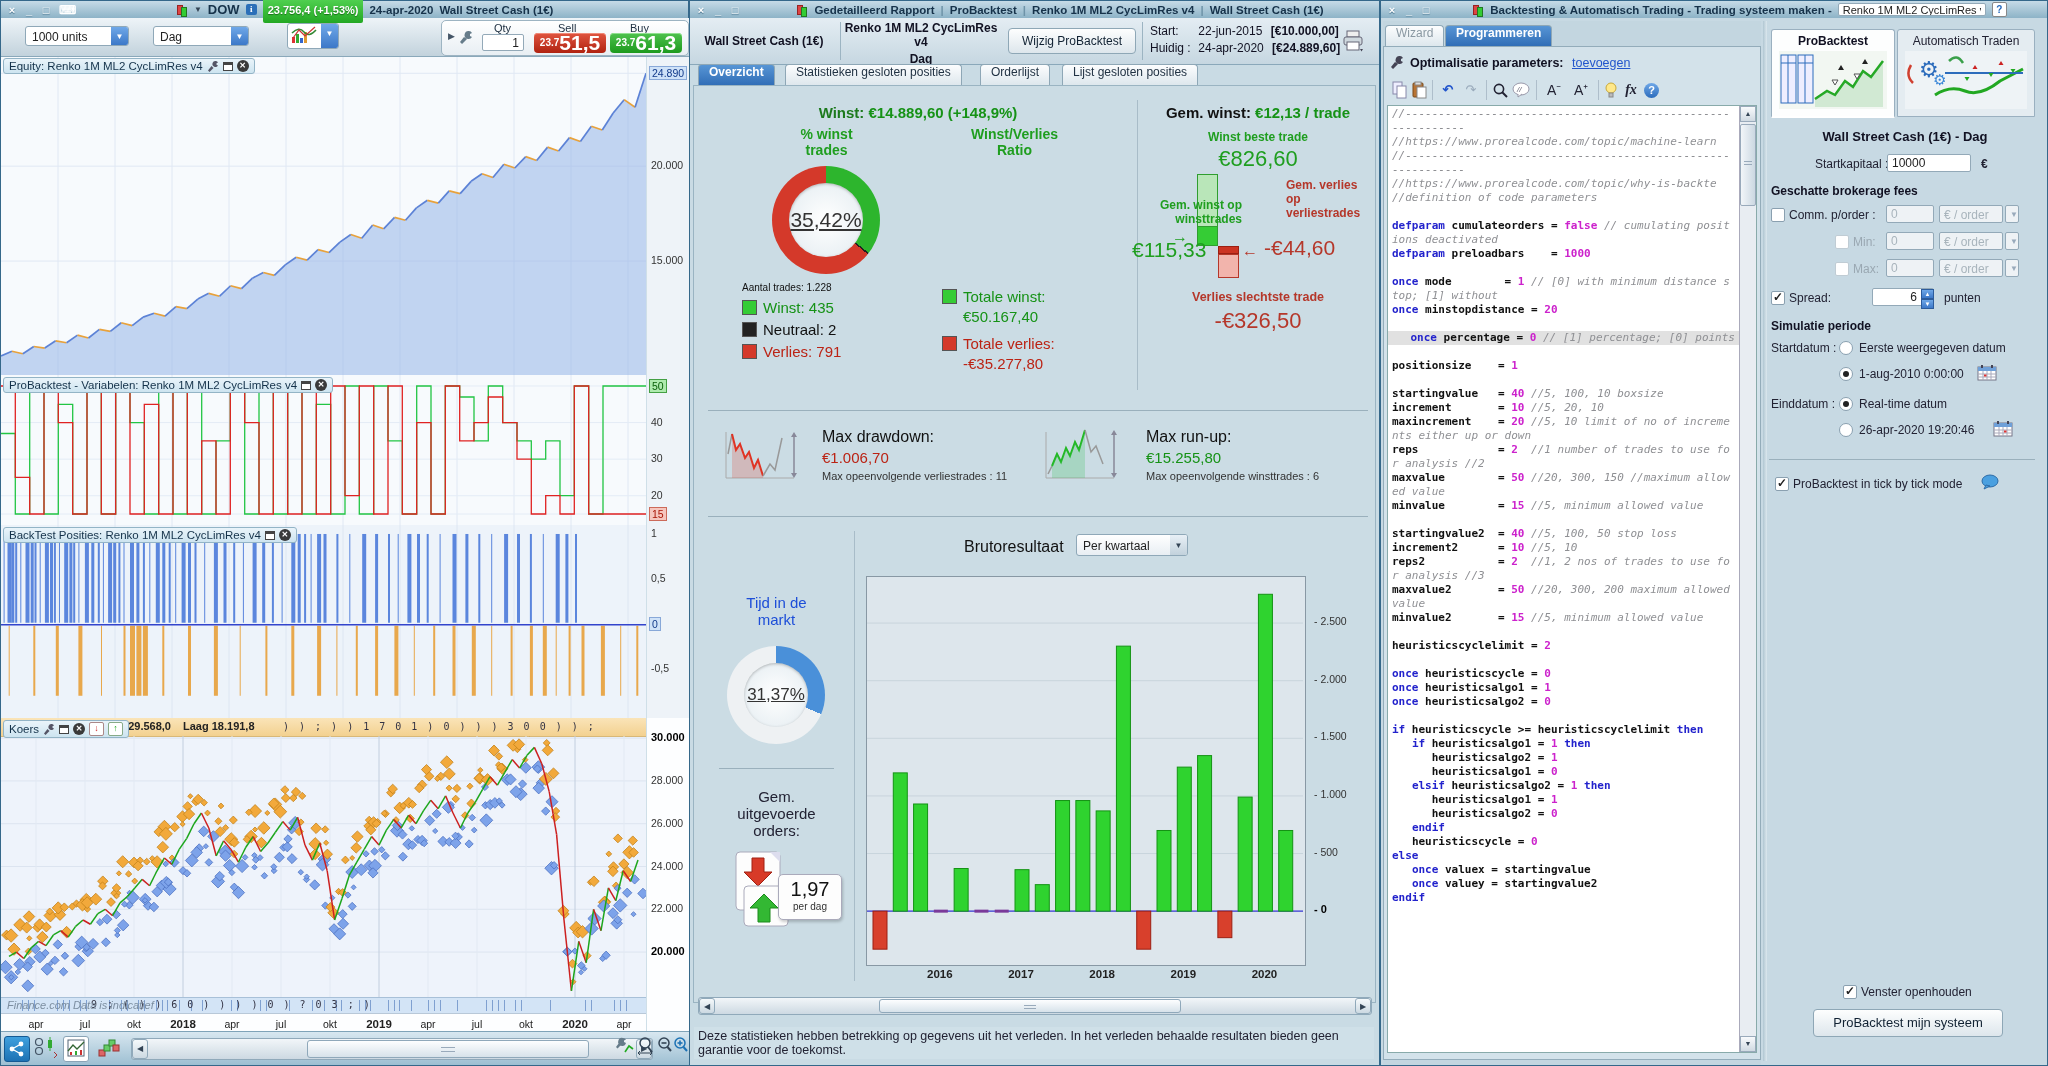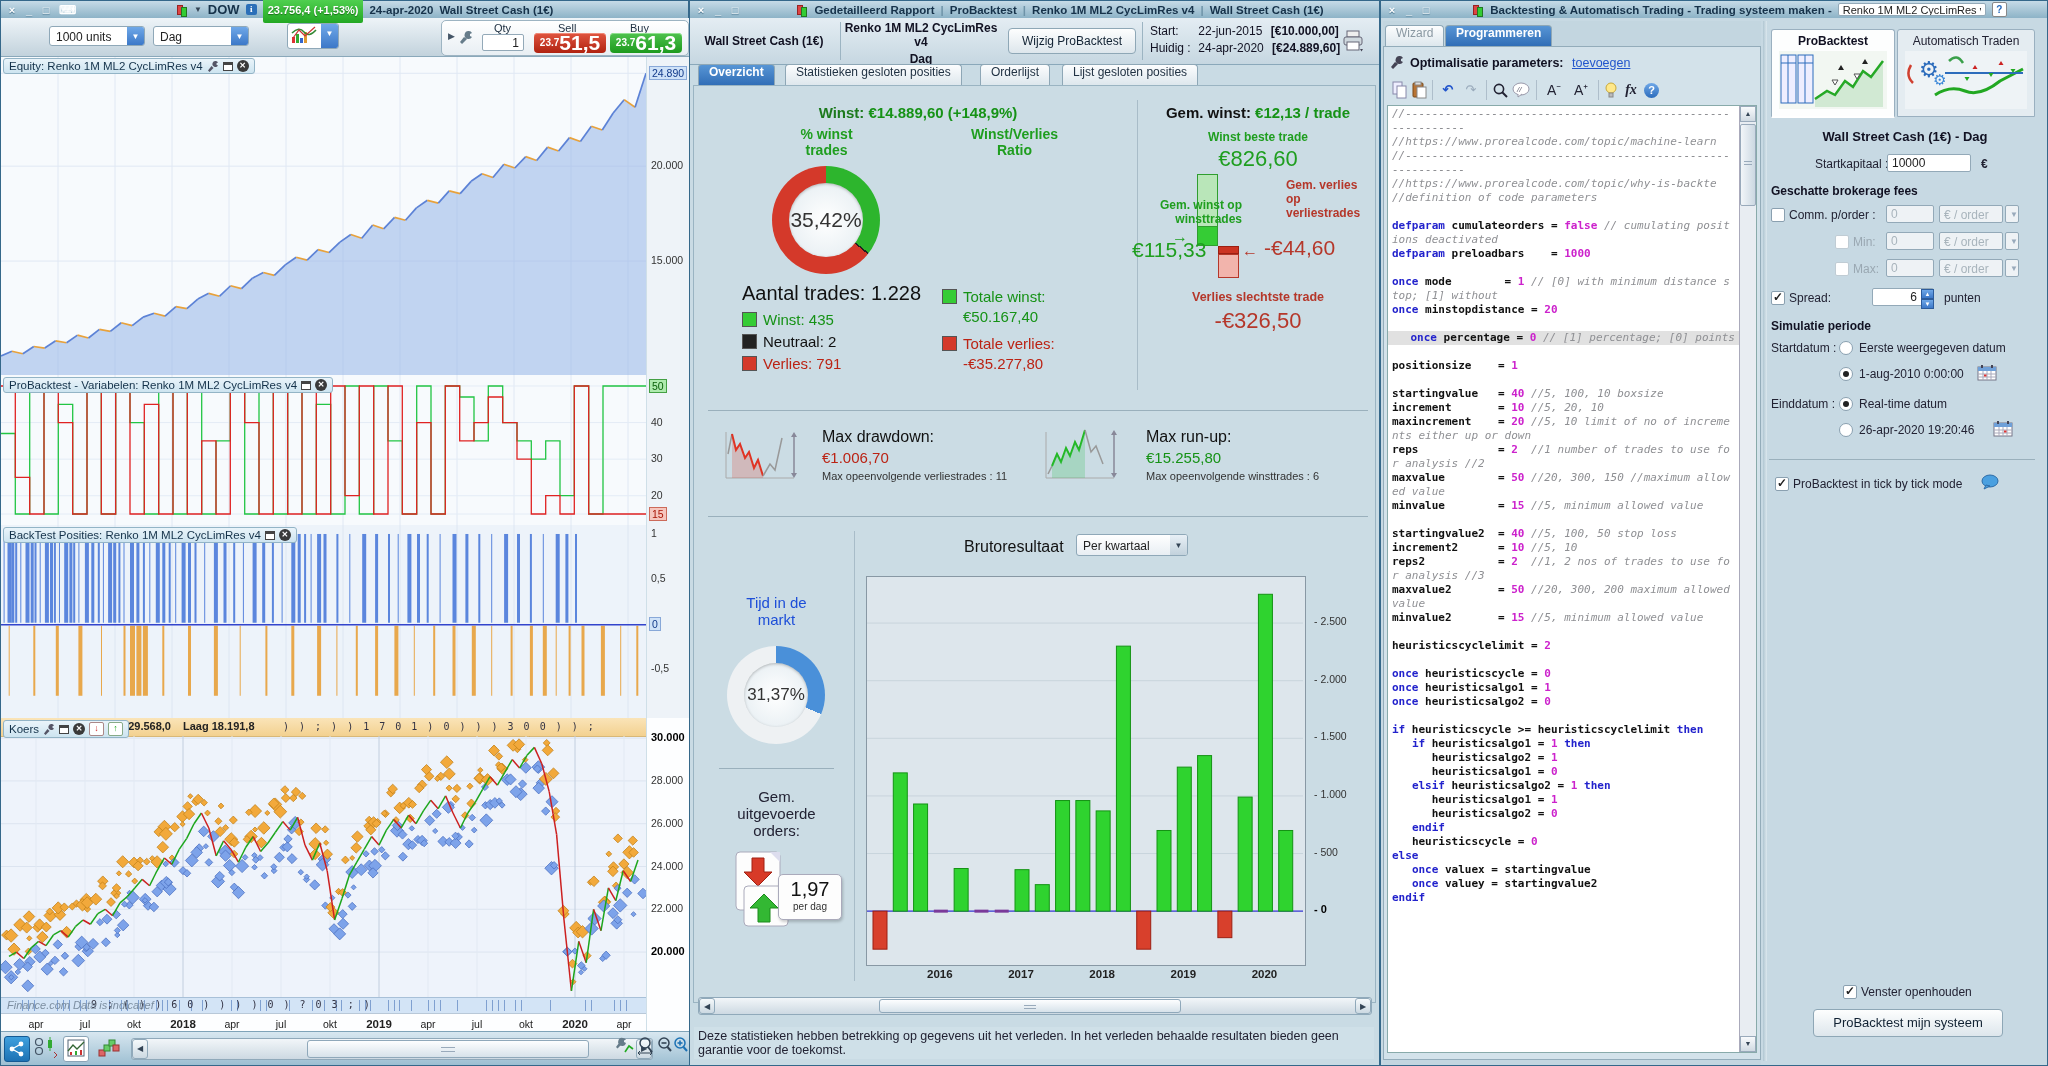--- a/index.html
+++ b/index.html
@@ -45,21 +45,21 @@
   .sarrow{position:absolute;width:14px;top:0;bottom:0;background:linear-gradient(#f5f9fb,#ccd9e2);border:1px solid #90a9ba;text-align:center;font-size:8px;line-height:18px;color:#345;border-radius:3px;}
   
   .hdr{position:absolute;top:17px;left:0;right:0;height:46px;background:linear-gradient(#e4edf3,#c6d7e1);border-bottom:1px solid #8aa8ba;}
   .hsep{position:absolute;top:4px;bottom:4px;width:1px;background:#9cb4c2;}
   .btn{background:linear-gradient(#fdfefe,#dde6ec);border:1px solid #8ea7b6;border-radius:4px;font:12px "Liberation Sans",sans-serif;color:#123;text-align:center;cursor:pointer;}
   .tab{position:absolute;top:0;height:21px;line-height:21px;padding:0 10px;font:12px "Liberation Sans",sans-serif;color:#234;background:linear-gradient(#fcfdfe,#dce6ec);border:1px solid #8ea7b6;border-bottom:none;border-radius:4px 4px 0 0;cursor:pointer;}
   .tab.act{background:linear-gradient(#5795d5,#2f6cb5);color:#fff;font-weight:bold;}
   .gtxt{color:#169216;}
   .rtxt{color:#bb2314;}
   .donut{position:absolute;border-radius:50%;}
-  .donut .hole{position:absolute;left:17px;top:17px;right:17px;bottom:17px;border-radius:50%;background:radial-gradient(#ffffff,#e2ebf0);box-shadow:inset 0 1px 3px rgba(0,0,0,0.25);display:flex;align-items:center;justify-content:center;font:21px "Liberation Sans",sans-serif;color:#333;}
+  .donut .hole{position:absolute;left:17px;top:17px;right:17px;bottom:17px;border-radius:50%;background:radial-gradient(#ffffff,#e2ebf0);box-shadow:inset 0 1px 3px rgba(0,0,0,0.25);display:flex;align-items:center;justify-content:center;font:21px "Liberation Sans",sans-serif;color:#333;text-decoration:underline;}
   .lsq{display:inline-block;width:13px;height:13px;border:1px solid #555;vertical-align:-2px;margin-right:6px;}
   .dd-sub{font:11px "Liberation Sans",sans-serif;color:#333;}
   
   .field{background:#fff;border:1px solid #93a9b8;border-radius:2px;font:12px "Liberation Sans",sans-serif;color:#222;box-sizing:border-box;padding:1px 4px;}
   .field.dis{background:#eef2f5;color:#a8b4bc;}
   .chk{position:absolute;width:12px;height:12px;background:#fff;border:1px solid #8aa0b0;border-radius:2px;font:bold 12px/10px "Liberation Sans",sans-serif;color:#222;text-align:center;}
   .chk.dis{border-color:#c0ccd4;}
   .radio{position:absolute;width:12px;height:12px;border-radius:7px;background:#fff;border:1px solid #8aa0b0;}
   .radio.on::after{content:"";position:absolute;left:3px;top:3px;width:6px;height:6px;border-radius:3px;background:#222;}
   .lbl{position:absolute;font:12px "Liberation Sans",sans-serif;color:#223;}
@@ -99,21 +99,21 @@
       <span style="font-size:13px;">DOW</span>
       <span class="info-ic">i</span>
       <span class="badge">23.756,4 (+1,53%)</span>
       <span>24-apr-2020</span>
       <span>Wall Street Cash (1€)</span>
     </span>
     <span style="width:30px;"></span>
   </div>
 
   <div class="ltoolbar">
-    <div class="sel" style="left:24px;top:8px;width:96px;margin-left:24px;"><span>1000 units</span><span class="da">▼</span></div>
+    <div class="sel" style="left:24px;top:8px;width:104px;"><span>1000 units</span><span class="da">▼</span></div>
     <div class="sel" style="left:152px;top:8px;width:96px;"><span>Dag</span><span class="da">▼</span></div>
     <div class="sel" style="left:286px;top:5px;width:52px;height:26px;">
       <svg width="26" height="20" style="margin-left:-3px;">
             <rect x="1" y="13" width="3" height="6" fill="#d33"></rect>
             <rect x="5" y="10" width="3" height="9" fill="#3a3"></rect>
             <rect x="9" y="14" width="3" height="5" fill="#36c"></rect>
             <rect x="13" y="8" width="3" height="11" fill="#d93"></rect>
             <path d="M1,9 Q8,2 13,8 T25,6" stroke="#383" fill="none" stroke-width="1.5"></path>
             <path d="M2,14 L8,6 L14,12 L24,3" stroke="#c33" fill="none" stroke-width="1.2"></path>
           </svg>
@@ -1075,21 +1075,21 @@
     </div>
 
     <div class="abs" style="left:70px;top:40px;width:125px;text-align:center;font:bold 14px 'Liberation Sans',sans-serif;color:#1f9e1f;white-space:pre-line;">% winst
 trades</div>
     <div class="donut" id="donut1" style="left: 78px; top: 80px; width: 108px; height: 108px; background: conic-gradient(rgb(45, 181, 45) 0%, rgb(45, 181, 45) 35.42%, rgb(34, 34, 34) 35.42%, rgb(34, 34, 34) 35.92%, rgb(212, 57, 42) 35.92%, rgb(212, 57, 42) 100%);">
       <div class="hole">
             <span>35,42%</span>
           </div>
     </div>
     <div class="abs" style="left:48px;top:196px;font:15px 'Liberation Sans',sans-serif;color:#111;">
-      <div style="font-size:20px;">Aantal trades: 1.228</div>
+      <div style="font-size:10px;">Aantal trades: 1.228</div>
       <div style="margin-top:6px;"><span class="lsq" style="background:#35cc35;"></span><span class="gtxt">Winst: 435</span></div>
       <div style="margin-top:5px;"><span class="lsq" style="background:#222;"></span><span style="color:#111;">Neutraal: 2</span></div>
       <div style="margin-top:5px;"><span class="lsq" style="background:#d4392a;"></span><span class="rtxt">Verlies: 791</span></div>
     </div>
 
     <div class="abs" style="left:258px;top:40px;width:125px;text-align:center;font:bold 14px 'Liberation Sans',sans-serif;color:#1f9e1f;white-space:pre-line;">Winst/Verlies
 Ratio</div>
     <div class="abs" style="left:248px;top:202px;font:15px 'Liberation Sans',sans-serif;">
       <div><span class="lsq" style="background:#35cc35;"></span><span class="gtxt">Totale winst:</span></div>
       <div class="gtxt" style="margin:3px 0 10px 21px;">€50.167,40</div>

